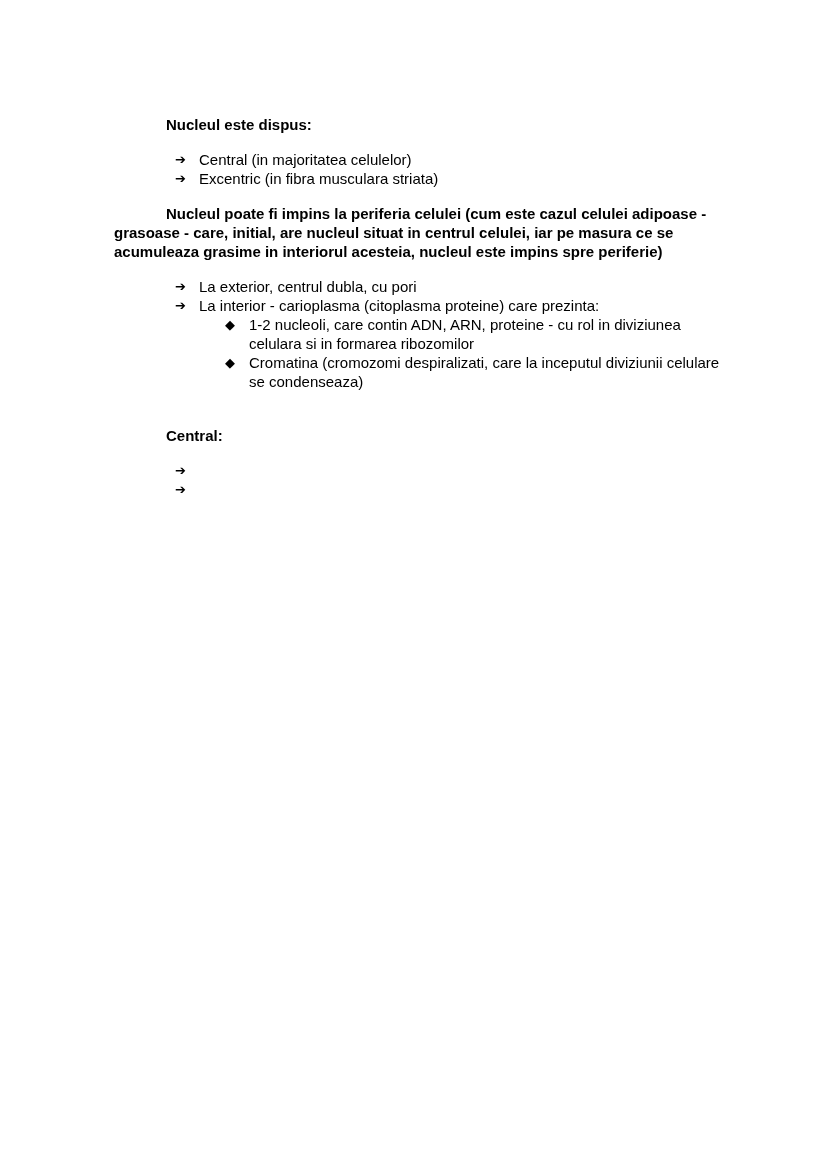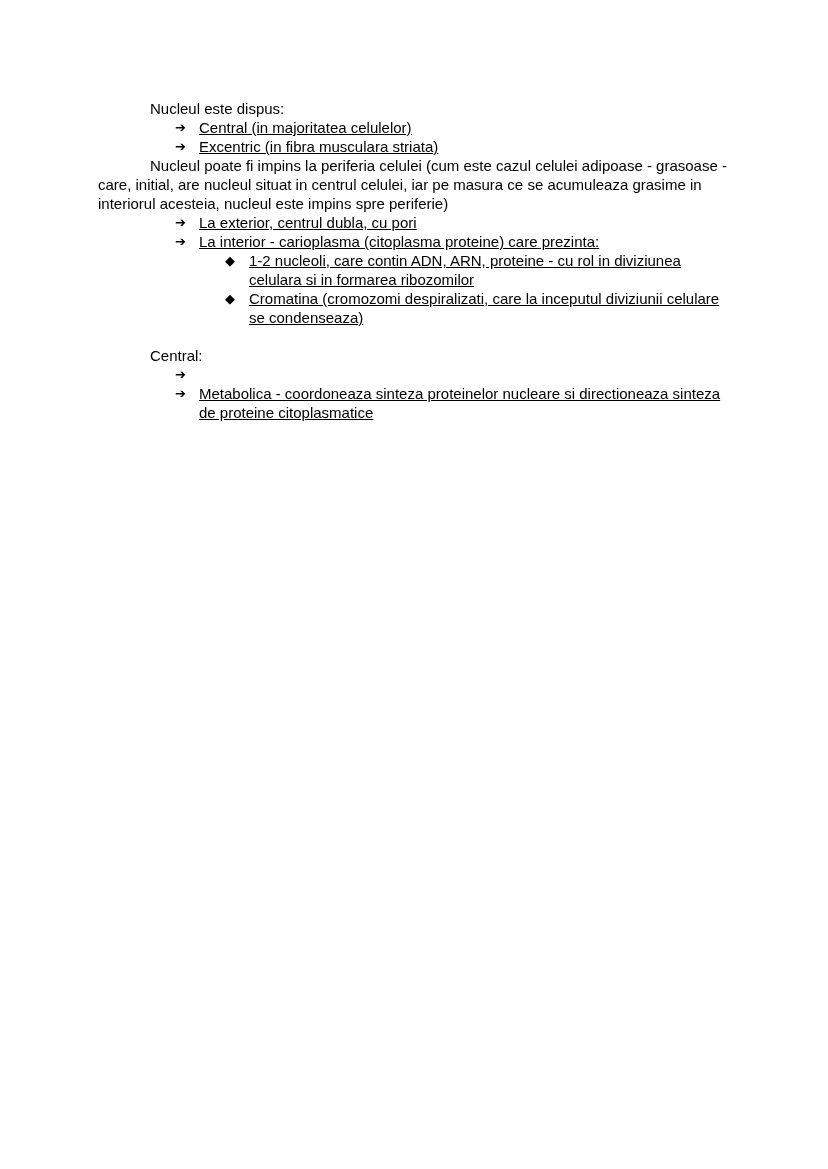--- a/index.html
+++ b/index.html
@@ -14,40 +14,40 @@
     font-family: "Liberation Sans", sans-serif;
   }
   .page {
     box-sizing: border-box;
     width: 828px;
     height: 1169px;
     padding: 99px 96px 40px 98px;
     font-size: 15px;
     line-height: 19px;
   }
-  p { margin: 0; }
+  p { margin: 16px; font-weight: bold; }
   .para-indent {
     padding-left: 52px;
   }
   .para-firstline {
     text-indent: 52px;
   }
   .li {
     display: flex;
     align-items: flex-start;
   }
   .li .marker {
     flex: 0 0 24px;
     font-family: "DejaVu Sans", sans-serif;
     font-size: 13px;
     line-height: 19px;
   }
   .li.arrow { padding-left: 77px; }
   .li.diamond { padding-left: 127px; }
-  .li .li-text { flex: 1 1 auto; text-decoration: underline; }
+  .li .li-text { flex: 1 1 auto; }
   .spacer { height: 19px; }
 </style>
 </head>
 <body>
 
 <div class="page">
 
   <p class="para-indent">Nucleul este dispus:</p>
 
   <div class="li arrow">
@@ -86,16 +86,15 @@
   <div class="spacer"></div>
 
   <p class="para-indent">Central:</p>
 
   <div class="li arrow">
     <span class="marker">➔</span>
   </div>
 
   <div class="li arrow">
     <span class="marker">➔</span>
-    <span class="li-text">Metabolica - coordoneaza sinteza proteinelor nucleare si directioneaza sinteza de proteine citoplasmatice</span>
   </div>
 
 </div>
 
 </body></html>

